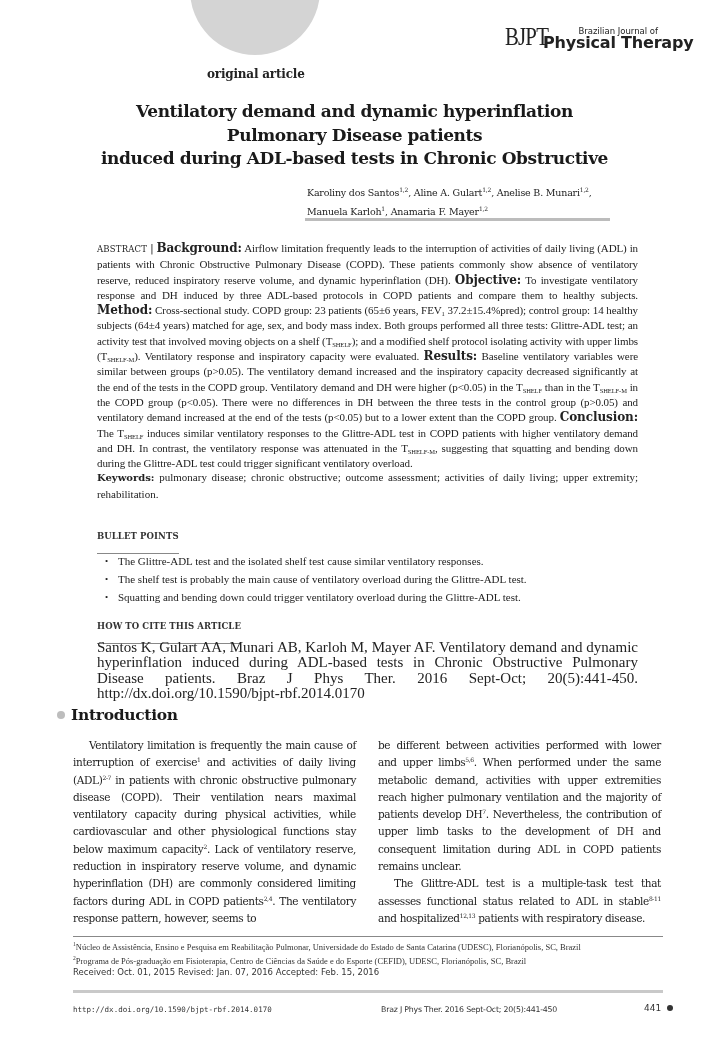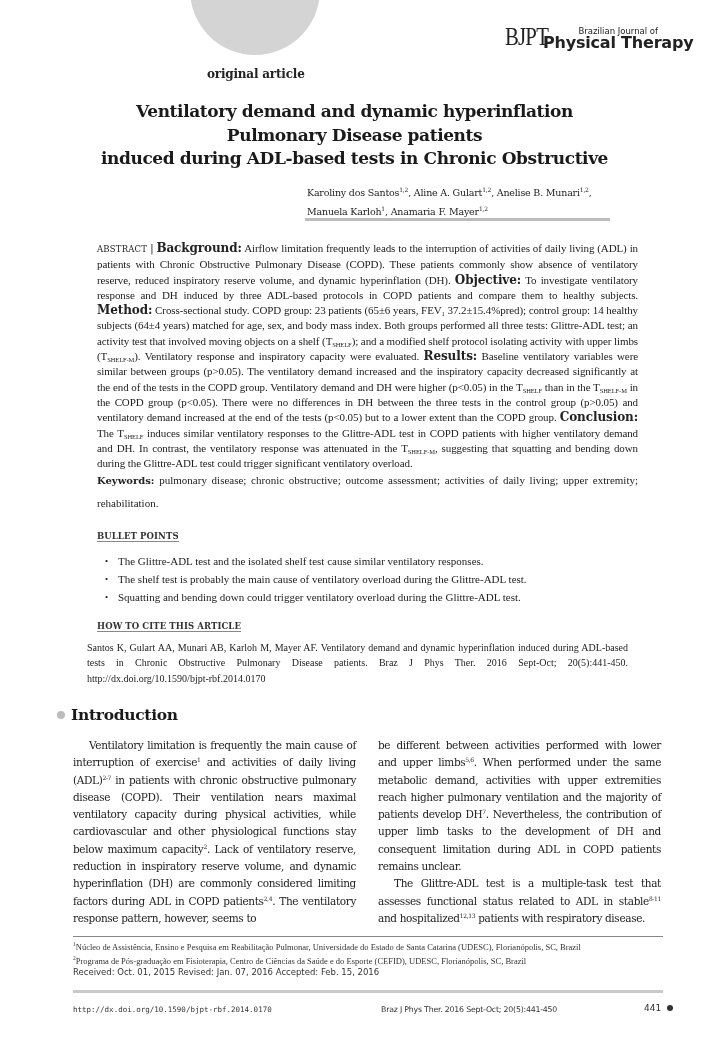--- a/index.html
+++ b/index.html
@@ -13,27 +13,27 @@
   .logo-big { font-family: "DejaVu Sans", sans-serif; font-size: 16px; font-weight: bold; color: #222; letter-spacing: -0.2px; }
   .title { position: absolute; left: 100px; top: 100px; width: 509px; text-align: center; font-family: "DejaVu Serif", serif; font-weight: bold; font-size: 17px; line-height: 23.5px; color: #1a1a1a; letter-spacing: -0.4px; }
   .authors { position: absolute; left: 307px; top: 182px; font-family: "DejaVu Serif", serif; font-size: 9.5px; line-height: 15.5px; color: #222; letter-spacing: -0.2px; }
   .authors sup { font-size: 6px; }
   .author-rule { position: absolute; left: 305px; top: 218px; width: 305px; height: 3px; background: #bcbcbc; }
   .abstract { position: absolute; left: 97px; top: 241px; width: 541px; font-size: 11px; line-height: 15.3px; text-align: justify; color: #222; letter-spacing: -0.1px; }
   .abstract .hdr { font-family: "DejaVu Serif", serif; font-size: 8.5px; font-weight: normal; letter-spacing: 0.2px; }
   .abstract .sep { font-family: "DejaVu Sans", sans-serif; font-size: 10px; font-weight: normal; }
   .abstract b { font-family: "DejaVu Serif", serif; font-size: 12px; }
   .abstract sub { font-size: 6.5px; vertical-align: -2px; line-height: 0; }
-  .keywords { position: absolute; left: 97px; top: 469px; width: 541px; font-size: 11px; line-height: 22px; text-align: justify; color: #222; }
+  .keywords { position: absolute; left: 97px; top: 469px; width: 541px; font-size: 11px; line-height: 16px; text-align: justify; color: #222; }
   .keywords b { font-family: "DejaVu Serif", serif; font-size: 10px; }
-  .sec-label { position: absolute; font-family: "DejaVu Serif", serif; font-weight: bold; font-size: 8.5px; color: #333; padding-bottom: 0; border-bottom: 1px solid #888; letter-spacing: 0.1px; }
+  .sec-label { position: absolute; font-family: "DejaVu Serif", serif; font-weight: bold; font-size: 8.5px; color: #333; padding-bottom: 12px; border-bottom: 1px solid #888; letter-spacing: 0.1px; }
   .bullets { position: absolute; left: 105px; top: 552px; width: 540px; margin: 0; padding: 0; list-style: none; font-size: 11px; line-height: 18px; color: #222; }
   .bullets li { display: flex; }
   .bullets .dot { width: 13px; font-size: 9px; }
-  .cite { position: absolute; left: 87px; top: 640px; width: 541px; font-size: 10px; line-height: 15.3px; text-align: justify; color: #222; }
+  .cite { position: absolute; left: 97px; top: 640px; width: 541px; font-size: 15px; line-height: 15.3px; text-align: justify; color: #222; }
   .intro-head { position: absolute; left: 57px; top: 705px; display: flex; align-items: center; }
   .intro-dot { width: 8px; height: 8px; border-radius: 50%; background: #bdbdbd; margin-right: 6px; }
   .intro-title { font-family: "DejaVu Serif", serif; font-weight: bold; font-size: 15.5px; color: #1a1a1a; letter-spacing: -0.3px; }
   .col { position: absolute; top: 737px; width: 283px; font-family: "DejaVu Serif", serif; font-size: 10.5px; line-height: 17.3px; text-align: justify; color: #222; letter-spacing: -0.35px; }
   .col p { margin: 0; text-indent: 16px; }
   .col p.noindent { text-indent: 0; }
   .col sup { font-size: 6px; line-height: 0; }
   .col-left { left: 73px; }
   .col-right { left: 378px; top: 737px; }
   .fn-rule { position: absolute; left: 73px; top: 936px; width: 590px; height: 1px; background: #888; }

